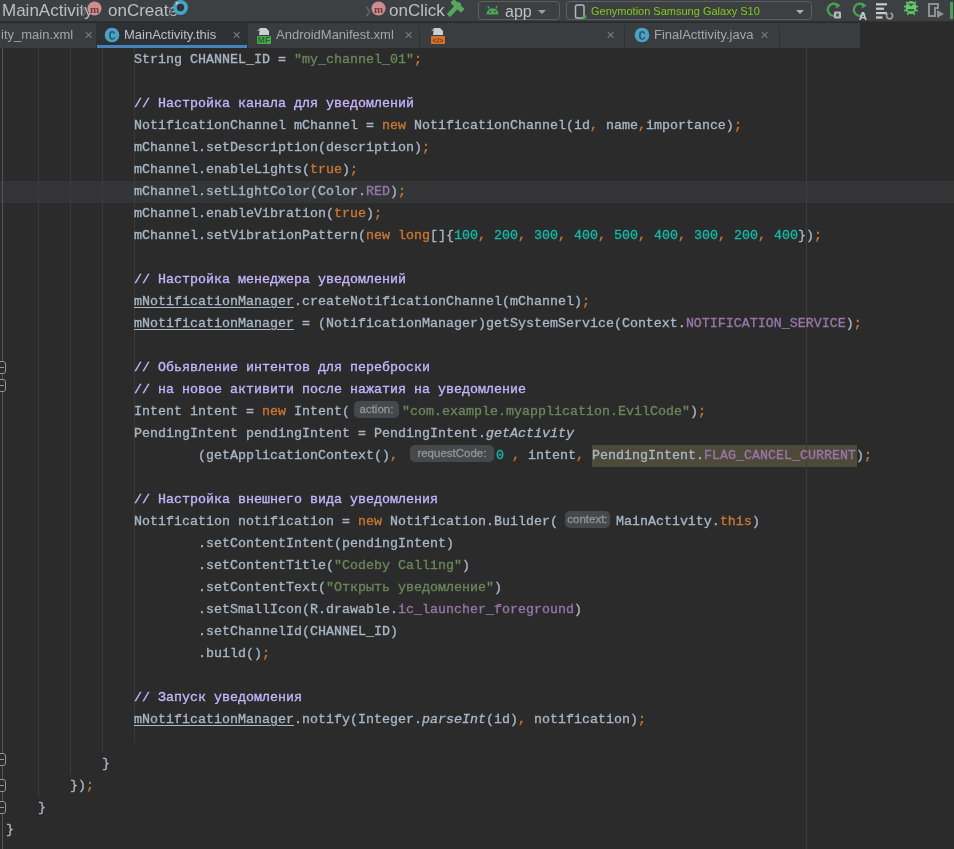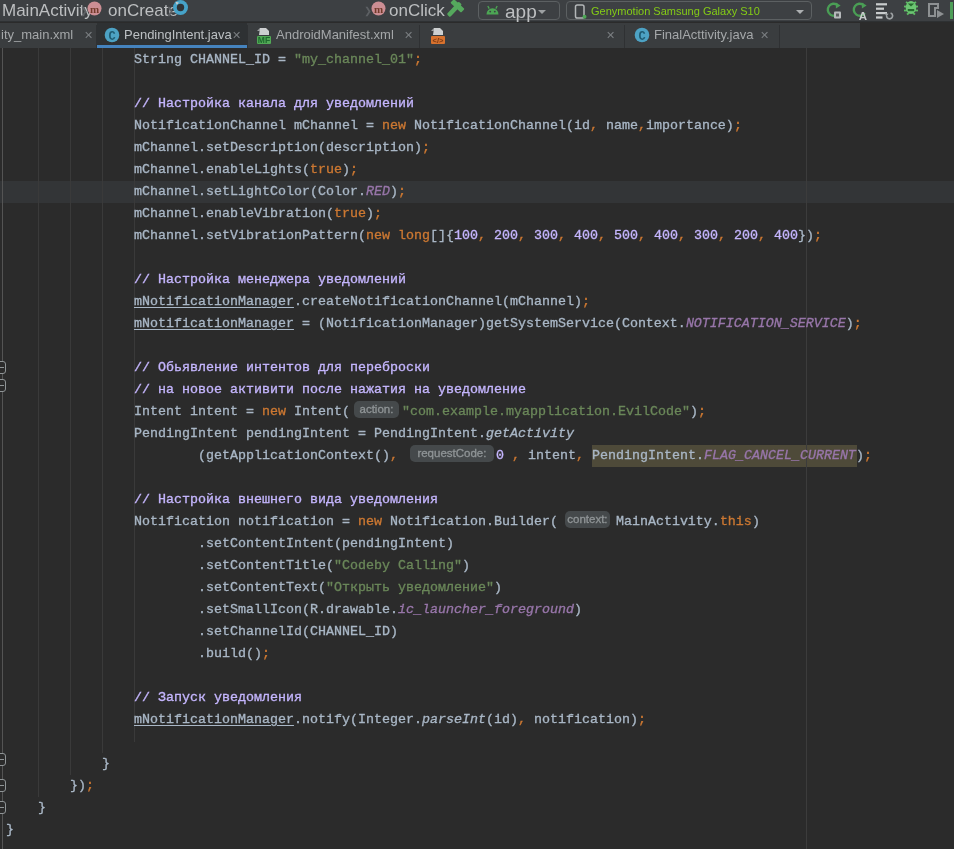--- a/index.html
+++ b/index.html
@@ -14,23 +14,23 @@
 .x{color:#7A7E81;font-size:11px}
 
 #editor{position:absolute;left:0;top:48px;width:954px;height:801px;background:#2B2B2B}
 .vline{position:absolute;width:1px;background:#3A3A3A}
 #curline{position:absolute;left:0;top:133px;width:954px;height:22px;background:#333537}
 #flaghl{position:absolute;left:592px;top:397px;width:265px;height:22px;background:#4E4A39}
 pre{position:absolute;left:6px;top:1px;font-family:"Liberation Mono",monospace;font-size:13.333px;line-height:22px;color:#A9B7C6;-webkit-text-stroke:0.32px}
 pre div{height:22px;white-space:pre}
 .o{color:#CC7832}
 .s{color:#6A8759}
-.n{color:#c4b5fd}
+.n{color:#14b8a6}
 .c{color:#c4b5fd}
-.p{color:#9876AA;font-style:italic}
+.p{color:#9876AA;}
 .g{font-style:italic}
 .u{text-decoration:underline;text-underline-offset:2px}
 .w{text-decoration-style:wavy;text-decoration-color:#72805E;text-underline-offset:3px}
 .hint{display:inline-block;vertical-align:middle;margin-top:-3px;height:17px;line-height:16px;border-radius:5px;background:#45494B;color:#8F9496;font-family:"Liberation Sans",sans-serif;font-size:11.5px;text-align:center}
 .fold{position:absolute;left:-5px;width:11px;height:13px;border:1px solid #8F9496;border-radius:3px;background:#2B2B2B}
 .fold i{position:absolute;left:1px;right:1px;top:5px;height:1px;background:#8F9496}
 </style></head>
 <body>
 <div id="root">
 <div id="topbar">
@@ -60,21 +60,21 @@
         </g>
       </svg>
 <div style="position:absolute;left:478px;top:1px;width:82px;height:19px;border:1px solid #5C6062;border-radius:4px">
 <svg style="position:absolute;left:6px;top:2px" width="15" height="14">
           <path d="M1.5 10.5 A6 6.2 0 0 1 13.5 10.5 Z" fill="#4CA654"></path>
           <line x1="4.2" y1="4.6" x2="2.8" y2="2" stroke="#4CA654" stroke-width="1.3"></line>
           <line x1="10.8" y1="4.6" x2="12.2" y2="2" stroke="#4CA654" stroke-width="1.3"></line>
           <circle cx="5.2" cy="7.6" r="0.95" fill="#3D4043"></circle>
           <circle cx="9.8" cy="7.6" r="0.95" fill="#3D4043"></circle>
         </svg>
-<span style="position:absolute;left:26px;top:1px;font-size:19px;line-height:17px;color:#BDBFC1">app</span>
+<span style="position:absolute;left:26px;top:1px;font-size:16px;line-height:17px;color:#BDBFC1">app</span>
 <svg style="position:absolute;left:58px;top:7px" width="10" height="6">
           <path d="M1 1 L5 5 L9 1 Z" fill="#9DA0A2"></path>
         </svg>
 </div>
 <div style="position:absolute;left:566px;top:1px;width:246px;height:19px;border:1px solid #5C6062;border-radius:4px">
 <svg style="position:absolute;left:7px;top:2px" width="13" height="15">
           <rect x="1.5" y="1" width="8.5" height="13" rx="1.8" fill="none" stroke="#B3B6B8" stroke-width="1.5"></rect>
           <circle cx="10.5" cy="12.8" r="2" fill="#4CA654"></circle>
         </svg>
 <span style="position:absolute;left:24px;top:1px;font-size:11px;line-height:17px;color:#84cc16">Genymotion Samsung Galaxy S10</span>
@@ -124,21 +124,21 @@
 </div>
 <div id="tabs">
 <span class="tab" style="left:1px">ity_main.xml</span>
 <span class="tab x" style="left:84px">✕</span>
 <div style="position:absolute;left:97px;top:0;width:150px;height:25px;background:#2E3133"></div>
 <div style="position:absolute;left:97px;top:22px;width:150px;height:3px;background:#4583BE"></div>
 <svg style="position:absolute;left:104px;top:4px" width="16" height="16">
         <circle cx="8" cy="8" r="7.3" fill="#4DA2C4"></circle>
         <text x="8" y="12.5" font-size="12" font-family="Liberation Mono" fill="#1F5B72" text-anchor="middle" font-weight="bold">C</text>
       </svg>
-<span class="tab" style="left:124px;color:#BCC0C3">PendingIntent.java</span>
+<span class="tab" style="left:124px;color:#BCC0C3">MainActivity.this</span>
 <span class="tab x" style="left:232px">✕</span>
 <svg style="position:absolute;left:256px;top:4px" width="16" height="18">
         <path d="M4 1 h6 l3 3 v4 h-10 z" fill="#CDD0D1"></path>
         <path d="M4 1 l0 3 h-3 z" fill="#9FA2A4"></path>
         <rect x="1" y="9" width="14" height="8" rx="1" fill="#51A956"></rect>
         <text x="8" y="15.8" font-size="8.5" font-family="Liberation Sans" font-weight="bold" fill="#1F6B2E" text-anchor="middle">MF</text>
       </svg>
 <span class="tab" style="left:276px">AndroidManifest.xml</span>
 <span class="tab x" style="left:404px">✕</span>
 <svg style="position:absolute;left:430px;top:4px" width="16" height="18">

